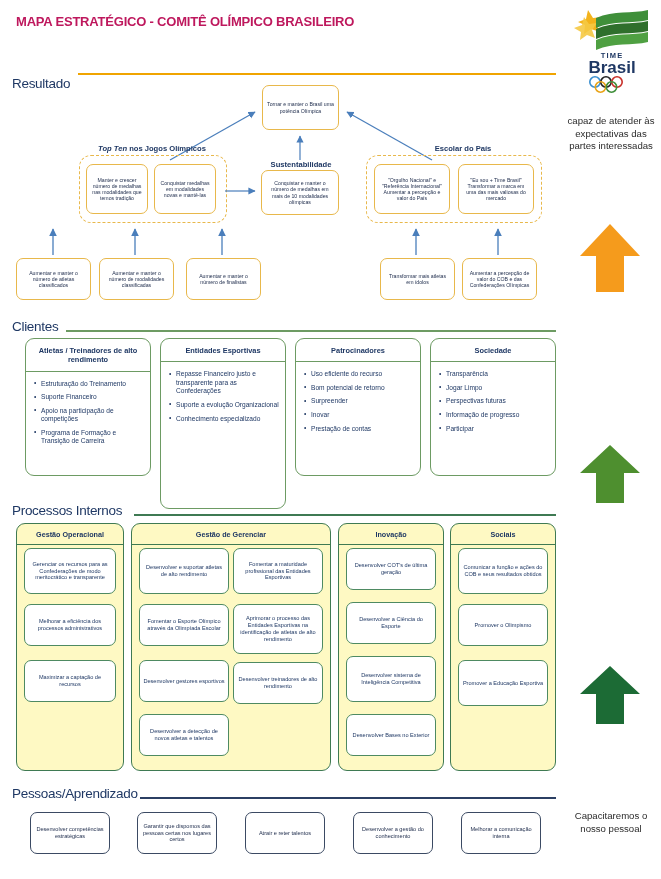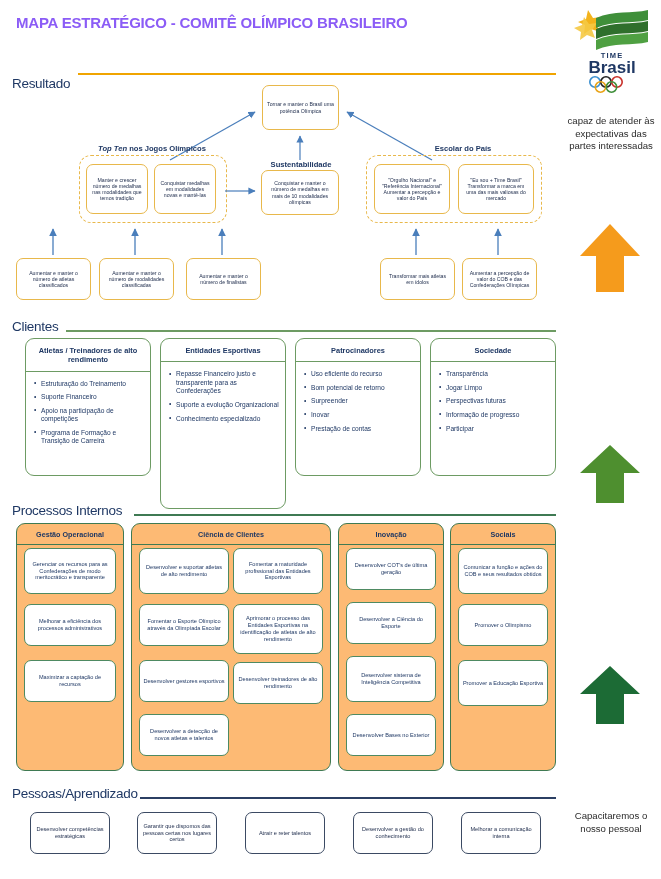--- a/index.html
+++ b/index.html
@@ -12,23 +12,23 @@
     position: relative;
     font-family: "Liberation Sans", sans-serif;
     color: #1d2b4b;
     overflow: hidden;
   }
   .canvas { position: absolute; inset: 0; }
 
   
   .title {
     position: absolute; left: 16px; top: 14px;
-    font-size: 15px; font-weight: bold;
+    font-size: 13px; font-weight: bold;
     letter-spacing: -0.2px;
-    color: #8b5cf6;
+    color: #be185d;
   }
 
   
   .logo { position: absolute; left: 566px; top: 2px; width: 92px; height: 92px; }
   .logo svg { display:block; }
 
   
   .band-label {
     position: absolute;
     font-size: 13.5px;
@@ -100,21 +100,21 @@
     content: "\2022";
     position: absolute; left: 0; top: -0.5px;
     font-size: 6.6px;
   }
 
   
   .pframe {
     position: absolute;
     border: 1.3px solid #3f7a53;
     border-radius: 9px;
-    background: #fdba74;
+    background: #fef9c3;
   }
   .pframe-head {
     text-align: center;
     font-size: 7.2px; font-weight: bold;
     color: #1f3864;
     padding: 6px 3px 5px 3px;
     border-bottom: 1.3px solid #3f7a53;
   }
   .pbox {
     position: absolute;
@@ -297,21 +297,21 @@
   <div class="band-rule" style="left:134px; top:514px; width:422px; background:#3f7a53;"></div>
 
   <div class="pframe" style="left:16px; top:523px; width:108px; height:248px;">
     <div class="pframe-head">Gestão Operacional</div>
   </div>
   <div class="pbox" style="left:24px; top:548px; width:92px; height:46px;">Gerenciar os recursos para as Confederações de modo meritocrático e transparente</div>
   <div class="pbox" style="left:24px; top:604px; width:92px; height:42px;">Melhorar a eficiência dos processos administrativos</div>
   <div class="pbox" style="left:24px; top:660px; width:92px; height:42px;">Maximizar a captação de recursos</div>
 
   <div class="pframe" style="left:131px; top:523px; width:200px; height:248px;">
-    <div class="pframe-head">Ciência de Clientes</div>
+    <div class="pframe-head">Gestão de Gerenciar</div>
   </div>
   <div class="pbox" style="left:139px; top:548px; width:90px; height:46px;">Desenvolver e suportar atletas de alto rendimento</div>
   <div class="pbox" style="left:139px; top:604px; width:90px; height:42px;">Fomentar o Esporte Olímpico através da Olimpíada Escolar</div>
   <div class="pbox" style="left:139px; top:660px; width:90px; height:42px;">Desenvolver gestores esportivos</div>
   <div class="pbox" style="left:139px; top:714px; width:90px; height:42px;">Desenvolver a detecção de novos atletas e talentos</div>
 
   <div class="pbox" style="left:233px; top:548px; width:90px; height:46px;">Fomentar a maturidade profissional das Entidades Esportivas</div>
   <div class="pbox" style="left:233px; top:604px; width:90px; height:50px;">Aprimorar o processo das Entidades Esportivas na identificação de atletas de alto rendimento</div>
   <div class="pbox" style="left:233px; top:662px; width:90px; height:42px;">Desenvolver treinadores de alto rendimento</div>
 

